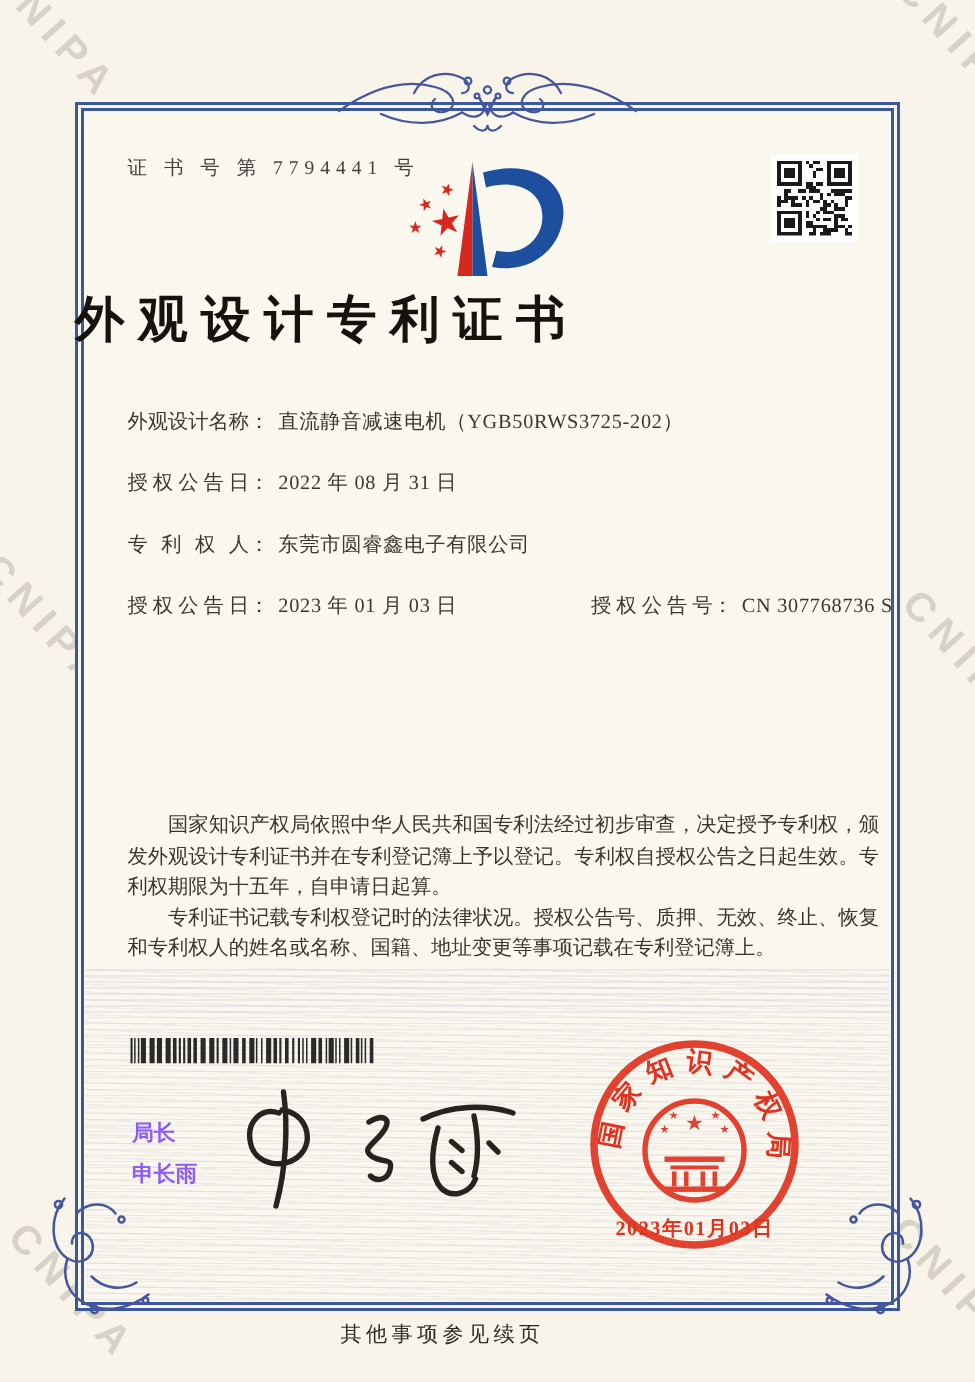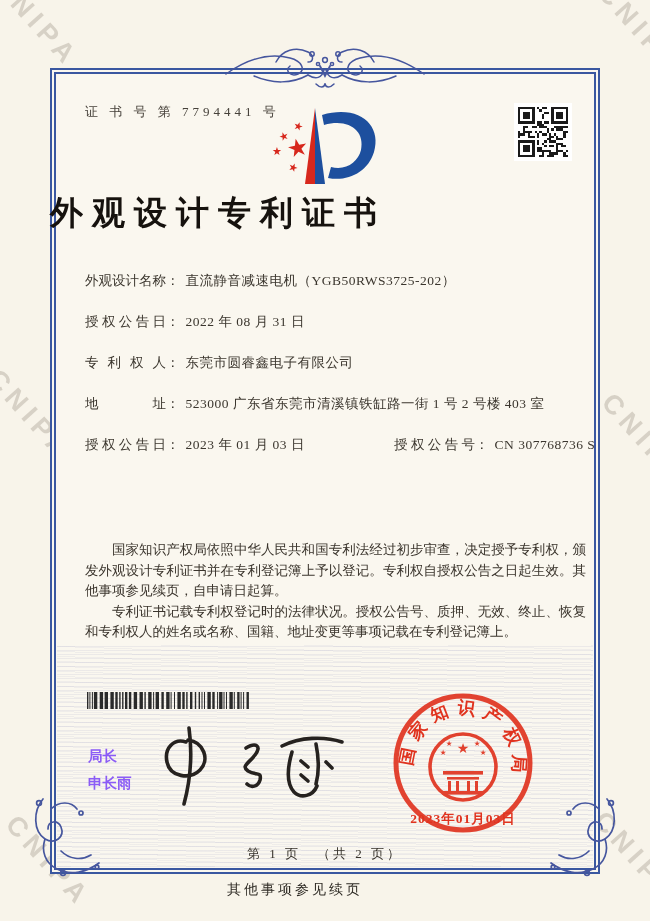--- a/index.html
+++ b/index.html
@@ -260,32 +260,29 @@
     <div class="field-row">
       <span class="flabel">外观设计名称</span><span>：</span><span class="fvalue">直流静音减速电机（YGB50RWS3725-202）</span>
     </div>
     <div class="field-row">
       <span class="flabel">授权公告日</span><span>：</span><span class="fvalue">2022 年 08 月 31 日</span>
     </div>
     <div class="field-row">
       <span class="flabel">专 利 权 人</span><span>：</span><span class="fvalue">东莞市圆睿鑫电子有限公司</span>
     </div>
     <div class="field-row">
-      <span class="flabel">地　　　址</span><span>：</span><span class="fvalue">523000 广东省东莞市清溪镇铁缸路一街 1 号 2 号楼 403 室</span>
-    </div>
-    <div class="field-row">
       <span class="flabel">授权公告日</span><span>：</span><span class="fvalue">2023 年 01 月 03 日</span>
       <span class="grant-right">
         <span class="flabel">授权公告号</span><span>：</span><span class="fvalue">CN 307768736 S</span>
       </span>
     </div>
   </div>
 
   <div class="paras">
-    <p>国家知识产权局依照中华人民共和国专利法经过初步审查，决定授予专利权，颁发外观设计专利证书并在专利登记簿上予以登记。专利权自授权公告之日起生效。其他事项参见续页，自申请日起算。</p>
+    <p>国家知识产权局依照中华人民共和国专利法经过初步审查，决定授予专利权，颁发外观设计专利证书并在专利登记簿上予以登记。专利权自授权公告之日起生效。专利权期限为十五年，自申请日起算。</p>
     <p>专利证书记载专利权登记时的法律状况。授权公告号、质押、无效、终止、恢复和专利权人的姓名或名称、国籍、地址变更等事项记载在专利登记簿上。</p>
   </div>
 
   <div class="barcode">
     <svg viewBox="0 0 170 17" preserveAspectRatio="none">
         <g id="bcg" fill="#2a2a2a">
           <rect x="2" y="0" width="1.4" height="17"></rect>
           <rect x="4.4" y="0" width="1" height="17"></rect>
           <rect x="6.9" y="0" width="1" height="17"></rect>
           <rect x="8.9" y="0" width="3.4" height="17"></rect>
@@ -371,16 +368,15 @@
       <rect x="56" y="86" width="32" height="2.6"></rect>
       <rect x="57" y="90" width="3" height="10"></rect>
       <rect x="65" y="90" width="3" height="10"></rect>
       <rect x="76" y="90" width="3" height="10"></rect>
       <rect x="84" y="90" width="3" height="10"></rect>
       <rect x="51" y="100" width="42" height="3.6"></rect>
     </g>
     <text x="72" y="132" text-anchor="middle" font-size="13.5" font-weight="bold" fill="#e0331f" letter-spacing="1" font-family="'Liberation Serif',serif">2023年01月03日</text>
   </svg>
 
-  <div class="page-indicator">第 1 页　（共 2 页）</div>
   <div class="cont-note">其他事项参见续页</div>
 
 </div>
 
 </body></html>

